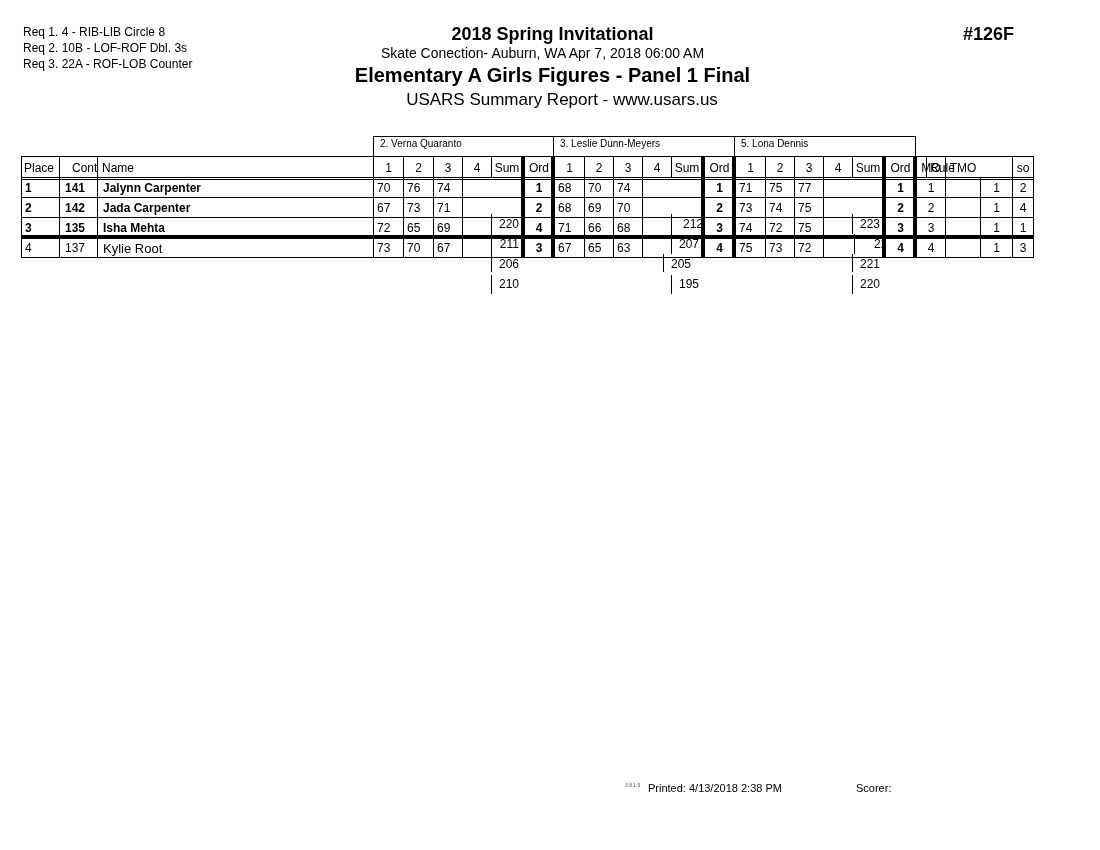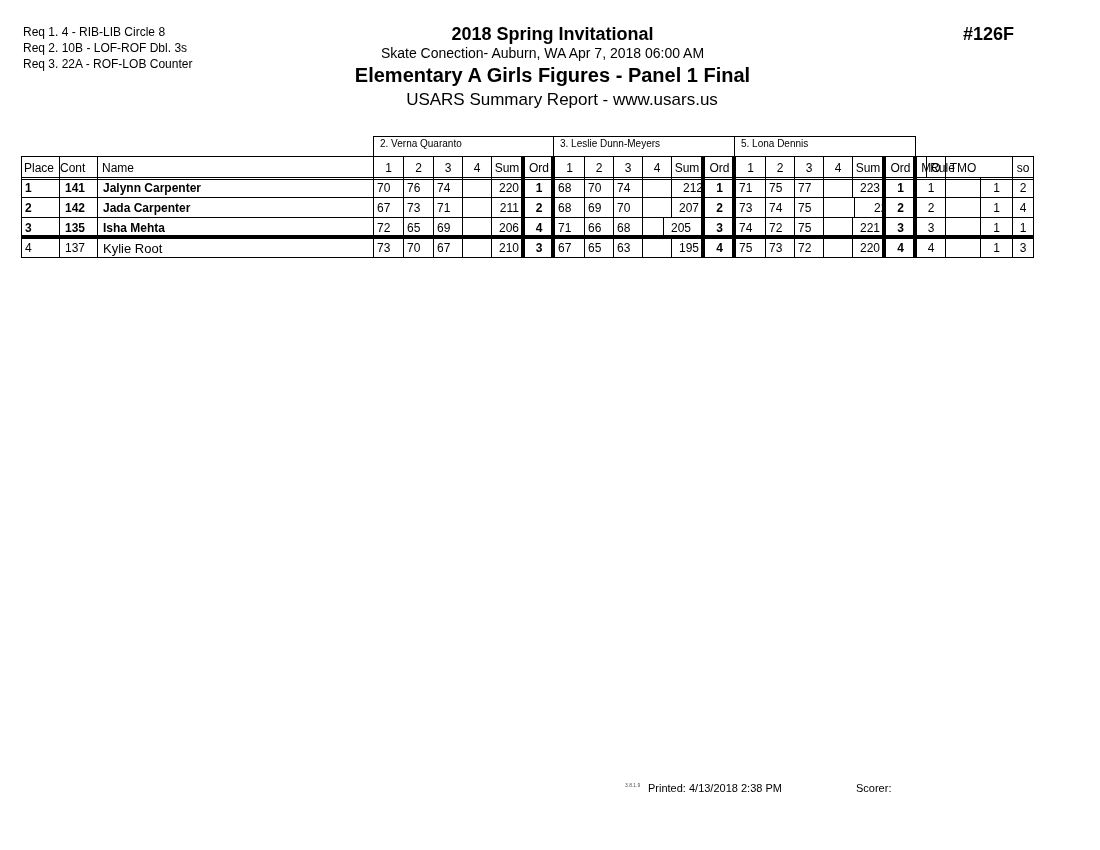--- a/index.html
+++ b/index.html
@@ -13,21 +13,21 @@
   .title4 { top:90px; left:17px; width:1090px; text-align:center; font-size:17px; }
   .eventno { top:24px; left:963px; font-size:18px; font-weight:bold; }
 
   .judgebox { position:absolute; top:136px; height:21px; border:1px solid #000; border-bottom:none;
               box-sizing:border-box; font-size:10px; padding-left:6px; line-height:14px; }
 
   .row { position:absolute; left:21px; width:1012px; height:20px; }
   .cell { position:absolute; top:0; height:100%; box-sizing:border-box;
           border-left:1px solid #000; font-size:12px; line-height:20px; padding:0 3px; overflow:hidden; }
   .cell.c { text-align:center; padding:0; }
-  .cell.r { text-align:right; padding-right:3px; }
+  .cell.r { text-align:right; padding-right:3px;margin-top:36px; }
   .cell.thick { border-left:4px solid #000; }
   .cell.b { font-weight:bold; }
   .hdr .cell { font-size:12px; }
   .hdr .cell.h { line-height:22px; }
   .rowline { position:absolute; left:21px; width:1013px; height:1px; background:#000; }
   .rightline { position:absolute; width:1px; background:#000; }
   .footer { top:782px; font-size:11px; }
   .ver { top:782px; left:625px; font-size:5px; color:#555; }
 </style>
 </head>
@@ -46,21 +46,21 @@
 <div class="judgebox" style="left:373px; width:181px;">2.  Verna Quaranto</div>
 <div class="judgebox" style="left:553px; width:182px;">3.  Leslie Dunn-Meyers</div>
 <div class="judgebox" style="left:734px; width:182px;">5.  Lona Dennis</div>
 
 <div>
 
   <div class="rowline" style="top:156px;"></div>
 
   <div class="row hdr" style="top:157px;">
     <div class="cell h" style="left:0; width:38px; padding-left:2px;">Place</div>
-    <div class="cell h" style="left:38px; width:38px; padding-left:0;">Cont</div>
+    <div class="cell h" style="left:38px; width:38px; padding-left:12px;">Cont</div>
     <div class="cell h" style="left:76px; width:276px; padding-left:4px;">Name</div>
 
     <div class="cell c h" style="left:352px; width:30px;">1</div>
     <div class="cell c h" style="left:382px; width:30px;">2</div>
     <div class="cell c h" style="left:412px; width:29px;">3</div>
     <div class="cell c h" style="left:441px; width:29px;">4</div>
     <div class="cell c h" style="left:470px; width:31px;">Sum</div>
     <div class="cell c h thick" style="left:500px; width:32px;">Ord</div>
 
     <div class="cell c h thick" style="left:530px; width:33px;">1</div>

